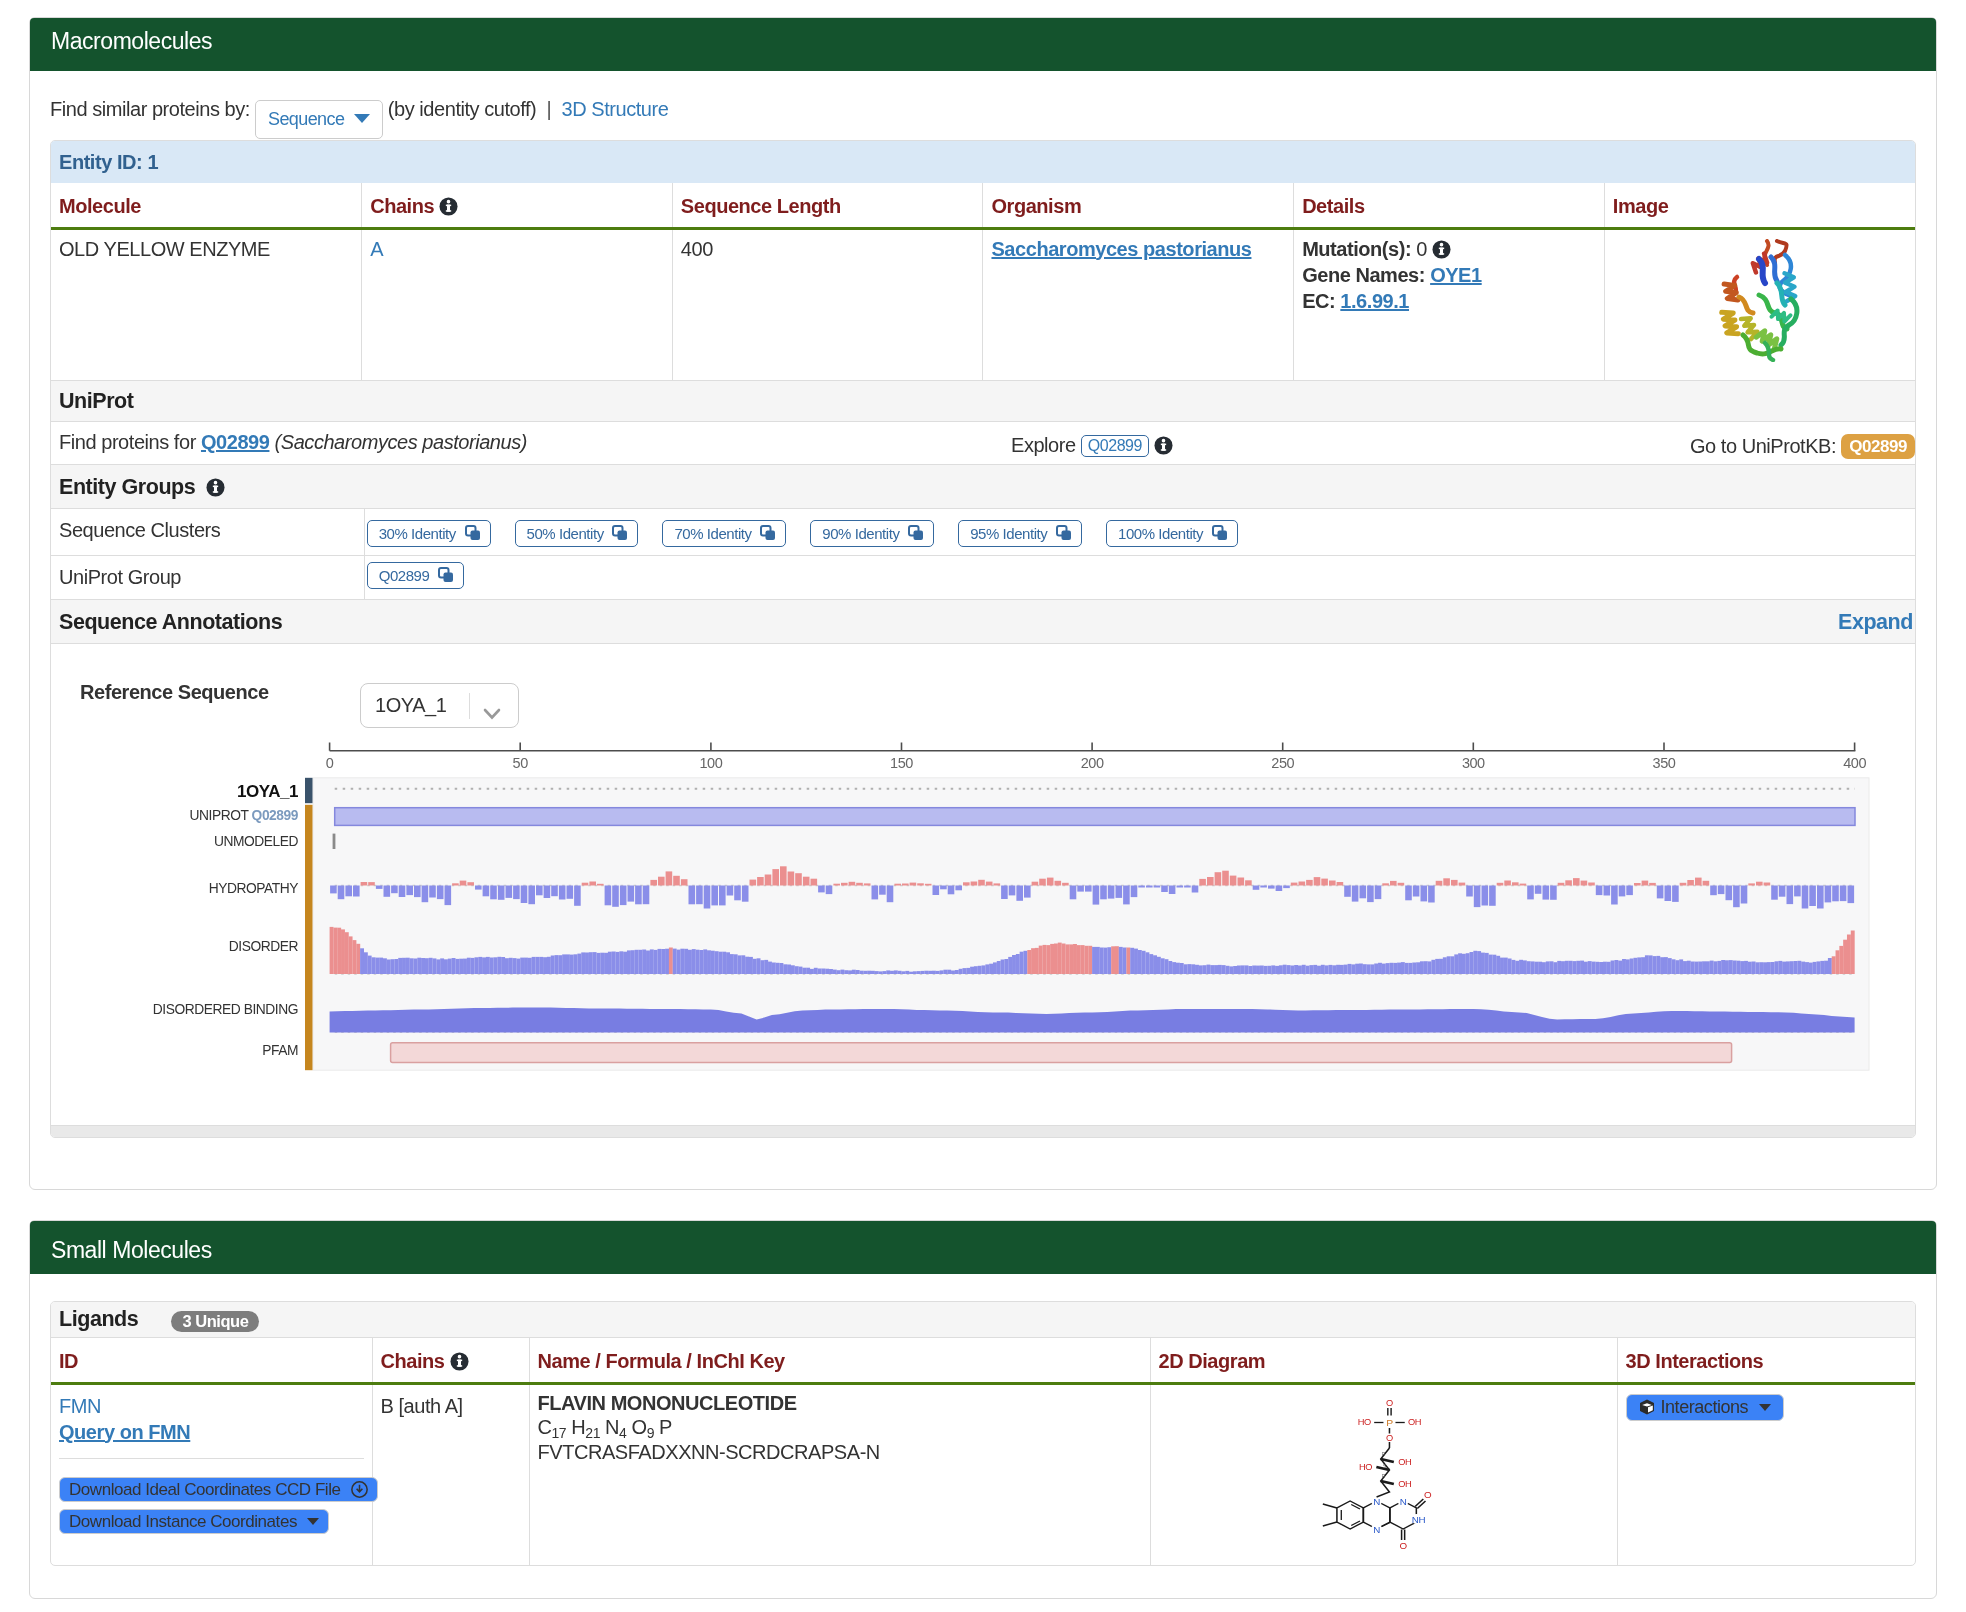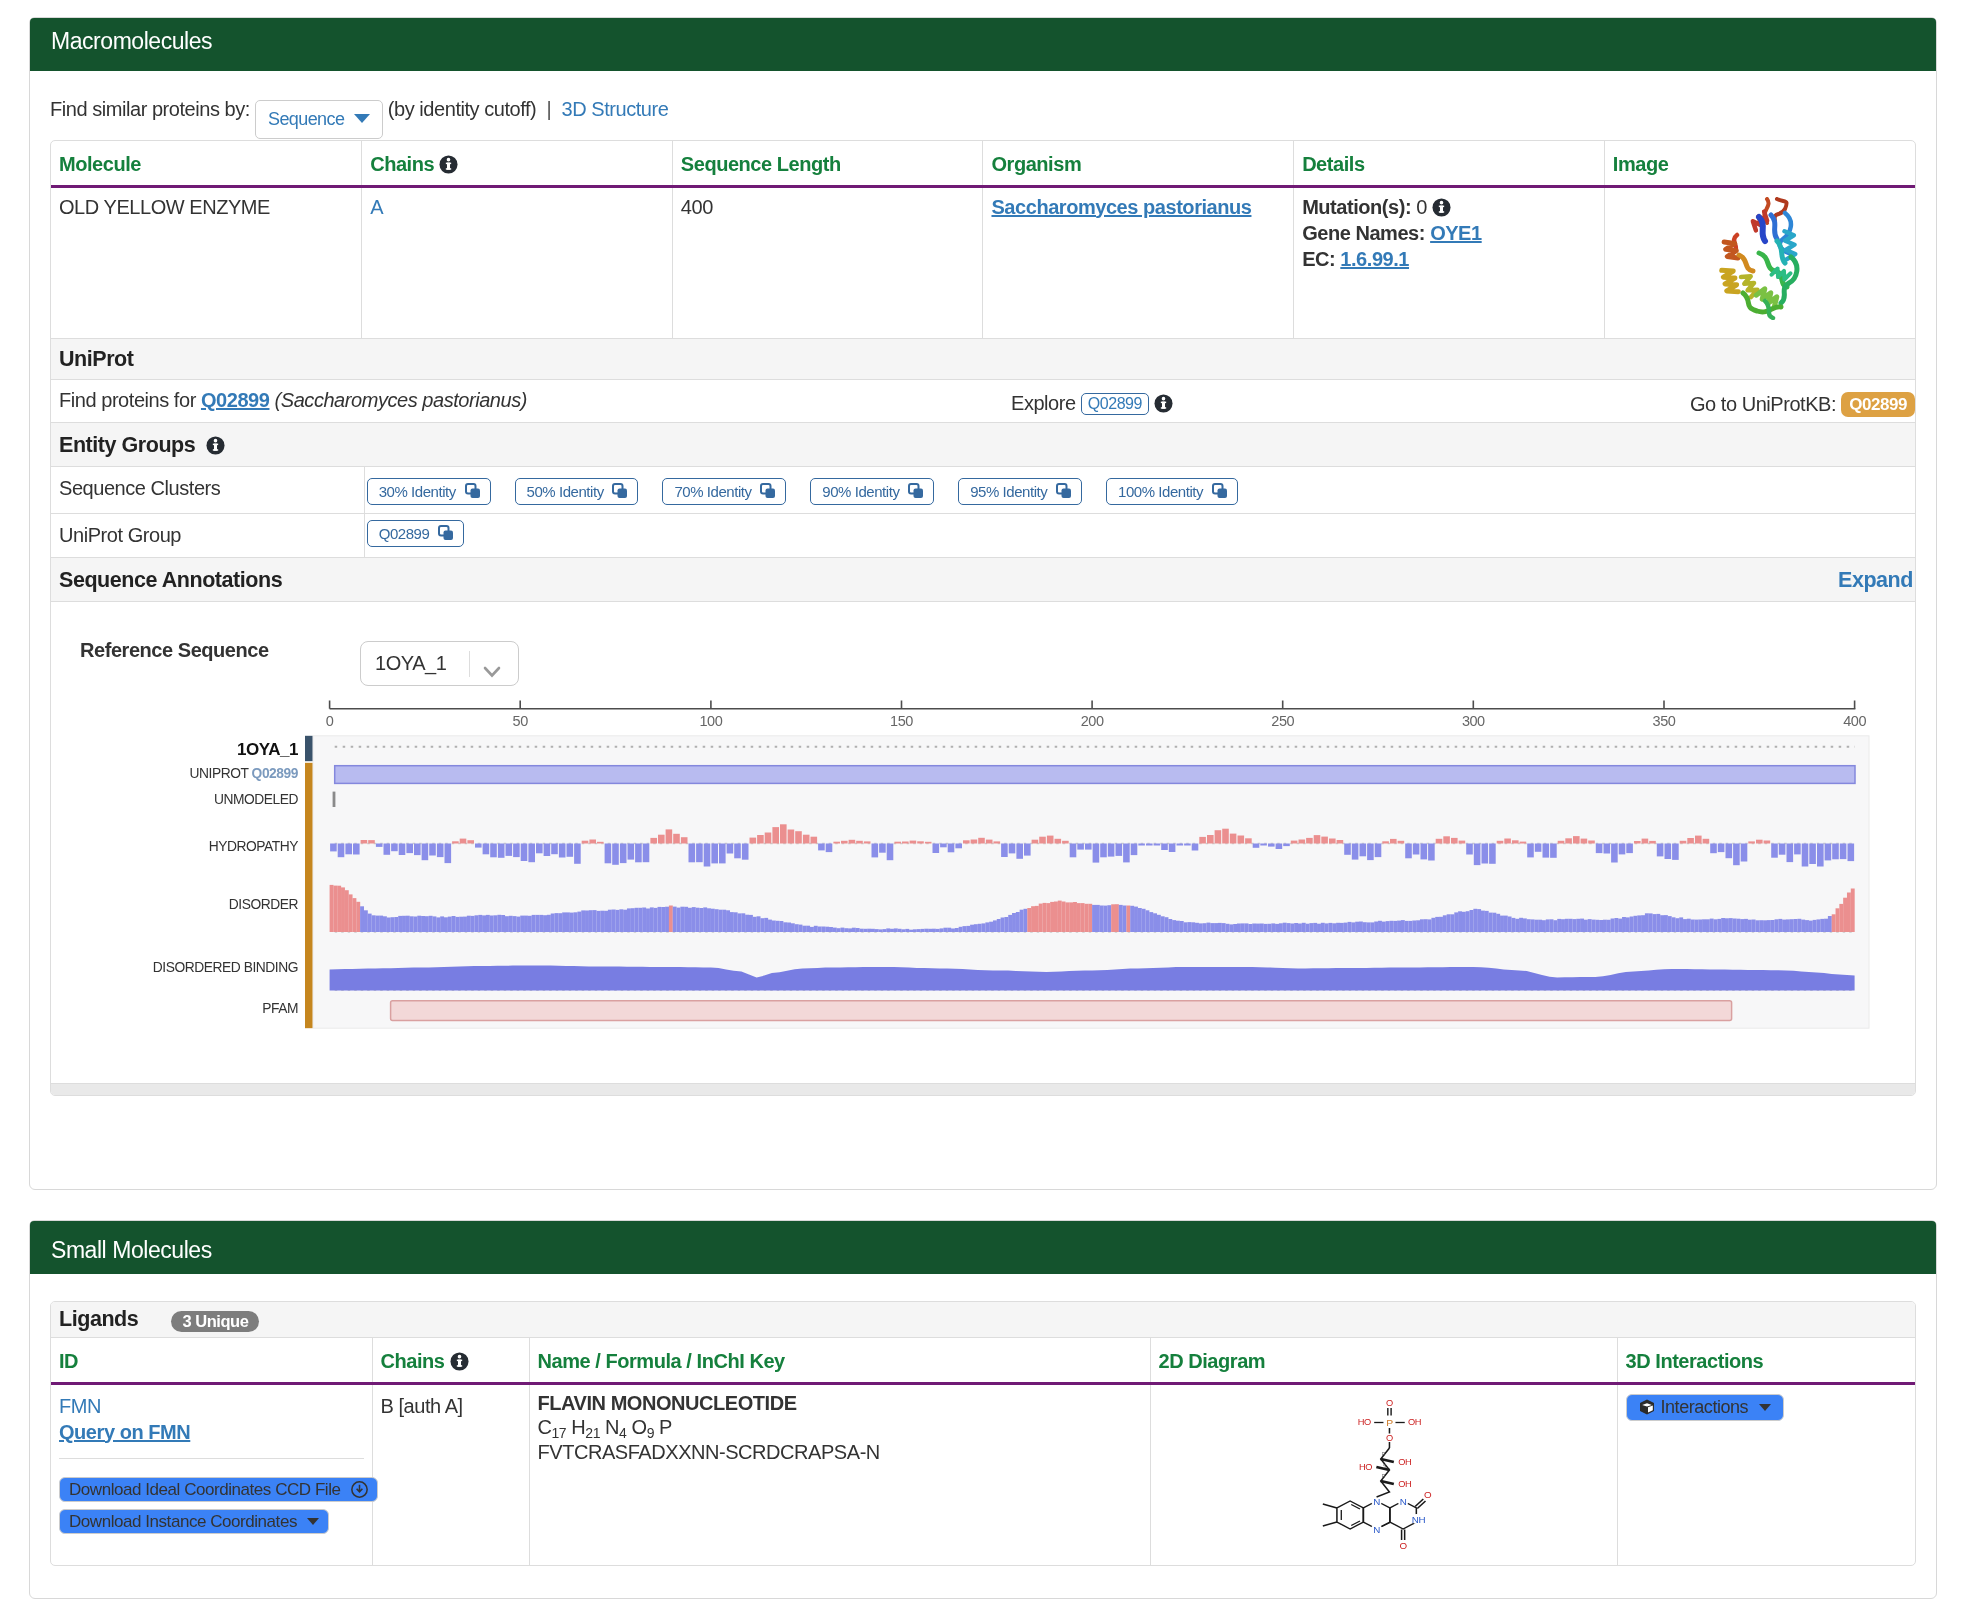--- a/index.html
+++ b/index.html
@@ -3,37 +3,38 @@
 *{box-sizing:border-box;margin:0;padding:0}
 body{font-family:"Liberation Sans",sans-serif;font-size:20px;letter-spacing:-0.45px;color:#333;background:#fff;width:1966px;height:1612px;overflow:hidden;position:relative}
 a{color:#337ab7;text-decoration:none}
 .bl{font-weight:bold;text-decoration:underline}
 .panel{position:absolute;left:29px;width:1908px;border:1.5px solid #d8d8d8;border-radius:6px;background:#fff}
 .phead{background:#14532d;color:#fff;font-size:23px;height:53px;line-height:46px;padding-left:21px;border-radius:4px 4px 0 0}
 .pbody{padding:20px}
 .sub{border:1.5px solid #ddd;border-radius:5px}
 .ehead{background:#d9e8f6;color:#31618f;font-weight:bold;font-size:20px;padding:9.5px 8px;border-radius:4px 4px 0 0}
 table{border-collapse:collapse;width:100%;table-layout:fixed}
-th{text-align:left;font-size:20px;padding:11.5px 8px 9px;border-bottom:3px solid #701a75;font-weight:bold;color:#15803d}
+th{text-align:left;font-size:20px;padding:11.5px 8px 9px;border-bottom:3px solid #4d7c0f;font-weight:bold;color:#7f1d1d}
 td{padding:6px 8px;vertical-align:top;line-height:26px}
 td+td,th+th{border-left:1.5px solid #ddd}
 .secbar{background:#f5f5f5;border-top:1.5px solid #ddd;border-bottom:1.5px solid #ddd;padding:6px 8px;font-weight:bold;font-size:21.5px;color:#222;line-height:28px}
 .row2{display:flex;border-bottom:1.5px solid #ddd}
 .row2 .c1{width:312.7px;padding:8px 8px;line-height:27px}
 .row2 .c2{flex:1;border-left:1.5px solid #ddd;padding:8px 8px}
 .idbtn{display:inline-block;border:1.5px solid #35699f;border-radius:5px;color:#35699f;font-weight:normal;font-size:15px;padding:3px 9px 3px 11px;margin-right:24px;line-height:19px;background:#fff}
 .gbtn{display:inline-block;border:1.5px solid #ccc;border-radius:6px;background:#3b82f6;color:#333;font-size:17px;line-height:19px;padding:2px 9px;white-space:nowrap}
 </style></head><body>
 
 <div class="panel" style="top:17px;height:1173px">
   <div class="phead">Macromolecules</div>
   <div class="pbody">
     <div style="margin:0 0 12px;height:37px;line-height:36px">Find similar proteins by: <span style="display:inline-block;border:1.5px solid #ccc;border-radius:5px;padding:0 12px;height:39px;line-height:37px;color:#337ab7;font-size:18px;letter-spacing:-0.6px;vertical-align:-9px">Sequence <span style="display:inline-block;width:0;height:0;border-left:8px solid transparent;border-right:8px solid transparent;border-top:9px solid #337ab7;vertical-align:2px;margin-left:5px"></span></span> (by identity cutoff) &nbsp;<span style="color:#555">|</span>&nbsp; <a>3D Structure</a></div>
 
     <div class="sub">
+      <div class="ehead">Entity ID: 1</div>
       <table>
         <tbody>
             <tr>
               <th>Molecule</th>
               <th>Chains <svg width="19px" height="19px" viewBox="0 0 20 20" style="vertical-align:-3px">
                   <circle cx="10" cy="10" r="9.5" fill="#262c33"></circle>
                   <rect x="8.4" y="8" width="3.2" height="7.5" fill="#fff"></rect>
                   <rect x="7.2" y="8" width="5.6" height="1.6" fill="#fff"></rect>
                   <rect x="7.2" y="13.9" width="5.6" height="1.6" fill="#fff"></rect>
                   <circle cx="10" cy="4.9" r="1.9" fill="#fff"></circle>

